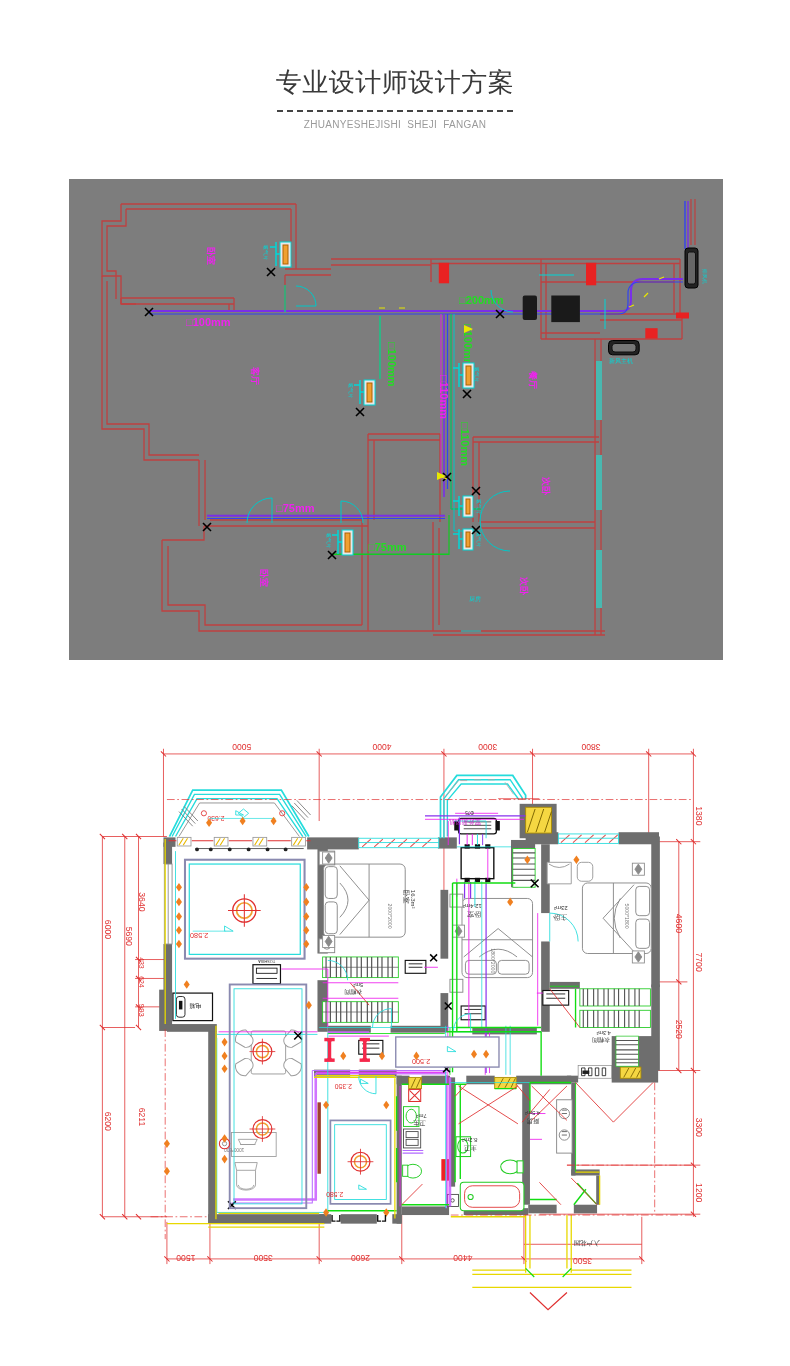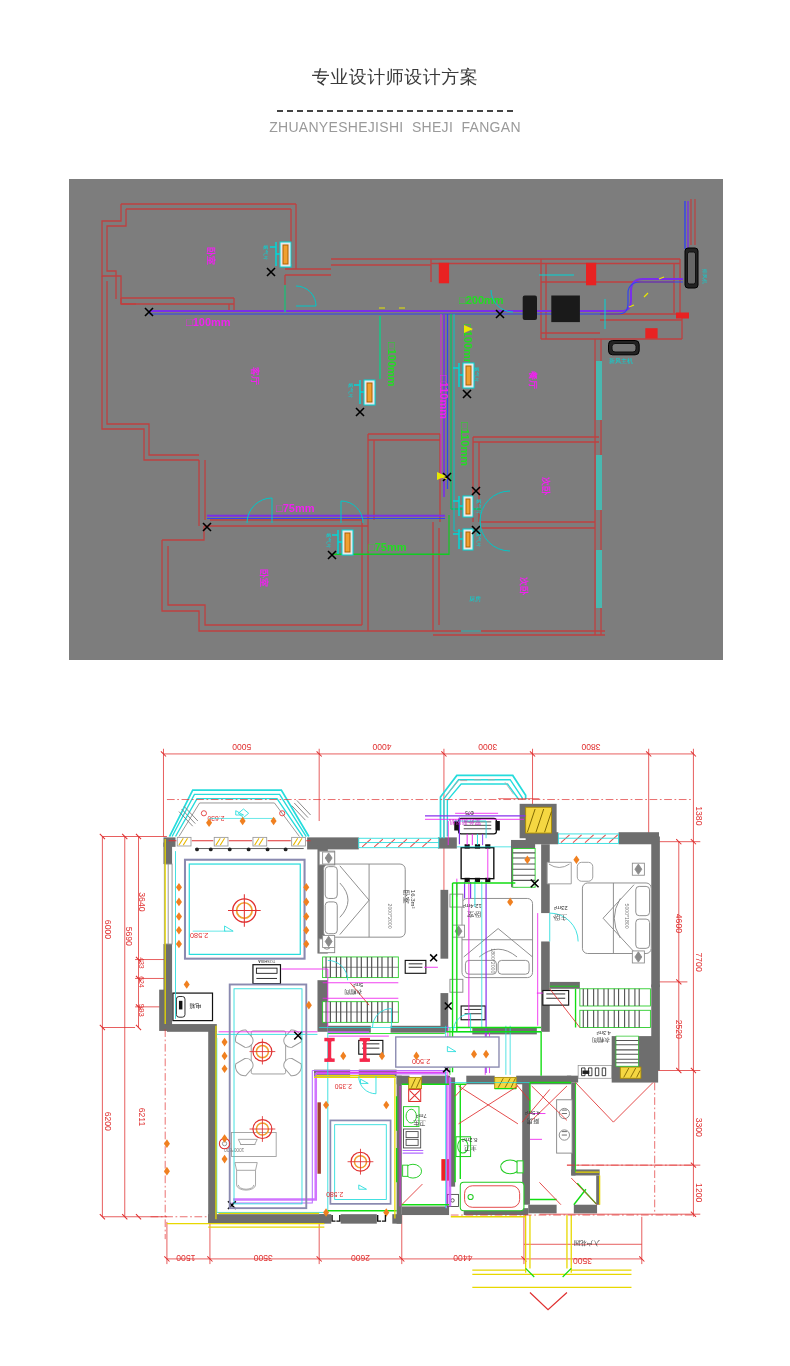--- a/index.html
+++ b/index.html
@@ -1,19 +1,19 @@
 <!DOCTYPE html>
 <html><head>
 <meta charset="utf-8">
 <style>
 html,body{margin:0;padding:0;background:#ffffff;}
 body{width:790px;height:1366px;position:relative;font-family:"Liberation Sans",sans-serif;overflow:hidden;}
-.title{position:absolute;left:0;top:65px;width:790px;text-align:center;font-size:18px;color:#3a3a3a;letter-spacing:0.5px;font-weight:400;}
+.title{position:absolute;left:0;top:65px;width:790px;text-align:center;font-size:26px;color:#3a3a3a;letter-spacing:0.5px;font-weight:400;}
 .dash{position:absolute;left:277px;top:110px;width:236px;border-top:2px dashed #444;}
-.sub{position:absolute;left:0;top:119px;width:790px;text-align:center;font-size:14px;color:#9a9a9a;letter-spacing:0.3px;}
+.sub{position:absolute;left:0;top:119px;width:790px;text-align:center;font-size:10px;color:#9a9a9a;letter-spacing:0.3px;}
 #gray{position:absolute;left:69px;top:179px;}
 #plan{position:absolute;left:85px;top:735px;}
 </style>
 </head>
 <body>
 <div class="title">专业设计师设计方案</div>
 <div class="dash"></div>
 <div class="sub">ZHUANYESHEJISHI&nbsp; SHEJI&nbsp; FANGAN</div>
 <svg id="gray" width="654" height="481" viewBox="0 0 654 481">
 <rect x="0" y="0" width="654" height="481" fill="#7d7d7d"></rect>

